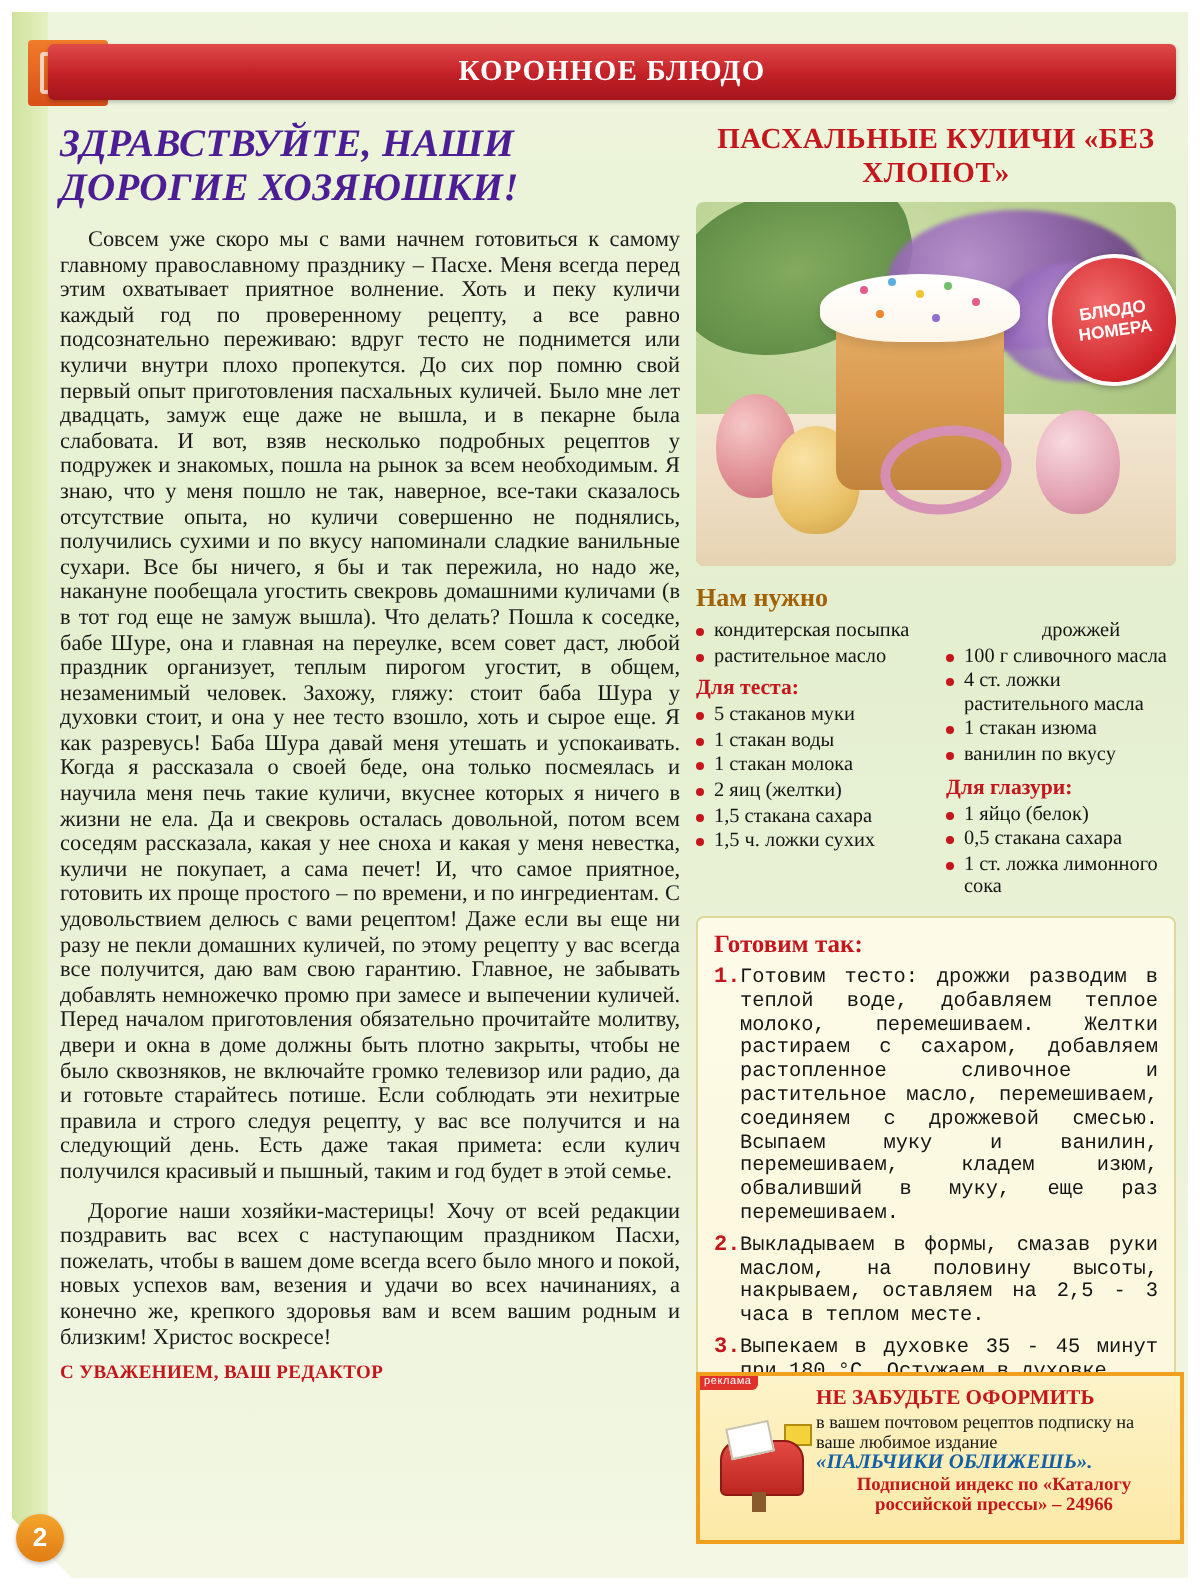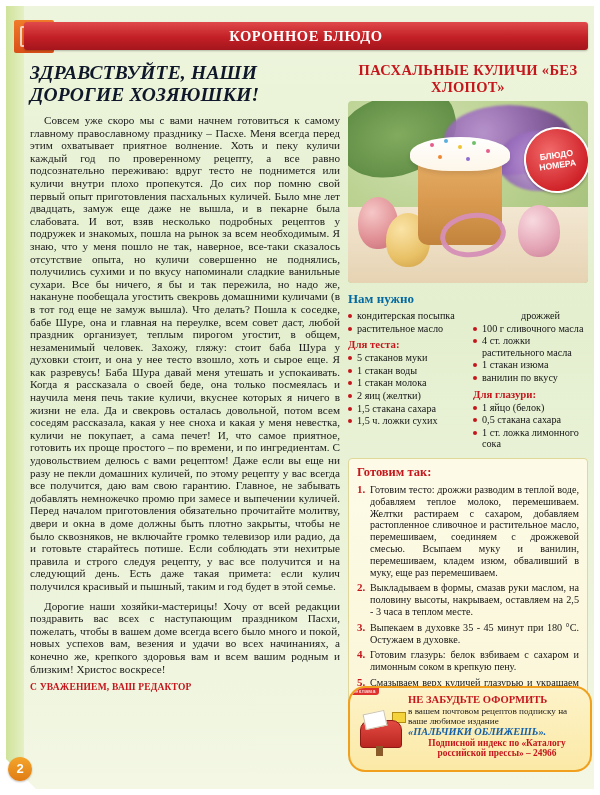--- a/index.html
+++ b/index.html
@@ -103,21 +103,21 @@
     border-top: 30px solid transparent;
   }
 
   
   .left-col {
     position: absolute;
     left: 30px; top: 62px;
     width: 310px;
   }
   .lead-title {
-    color: #0f172a;
+    color: #4c1d95;
     font-family: "Liberation Serif", serif;
     font-weight: bold;
     font-style: italic;
     font-size: 19.5px;
     line-height: 22px;
     margin: 0 0 8px 0;
     letter-spacing: 0.2px;
   }
   .body-text {
     font-family: "Liberation Serif", serif;
@@ -253,21 +253,21 @@
     line-height: 10px;
     text-align: center;
     display: flex;
     align-items: center;
     justify-content: center;
     flex-direction: column;
     transform: rotate(-8deg);
   }
 
   .sec-head {
-    color: #0369a1;
+    color: #a16207;
     font-family: "Liberation Serif", serif;
     font-weight: bold;
     font-size: 13px;
     margin: 8px 0 3px 0;
   }
   .two-cols {
     display: flex;
     gap: 10px;
   }
   .col {
@@ -328,21 +328,21 @@
   }
   ol.steps {
     margin: 0;
     padding: 0;
     list-style: none;
     counter-reset: st;
   }
   ol.steps li {
     position: relative;
     counter-increment: st;
-    font-family: Liberation Serif, serif;
+    font-family: Liberation Mono, monospace;
     font-size: 10.2px;
     line-height: 11.8px;
     text-align: justify;
     padding-left: 13px;
     margin-bottom: 4px;
     color: #141414;
   }
   ol.steps li:before {
     content: counter(st) ".";
     position: absolute;
@@ -352,21 +352,21 @@
     font-size: 11px;
   }
 
   
   .ad {
     position: absolute;
     left: 348px; top: 686px;
     width: 240px; height: 82px;
     background: linear-gradient(180deg, #fdf3c9 0%, #fbe9a6 100%);
     border: 2px solid #f0a01e;
-    border-radius: 17px;
+    border-radius: 0;
     overflow: hidden;
   }
   .ad-tag {
     position: absolute;
     left: -1px; top: -1px;
     background: #e0322c;
     color: #fff;
     font-family: "Liberation Sans", sans-serif;
     font-size: 5.5px;
     padding: 1px 3px;

